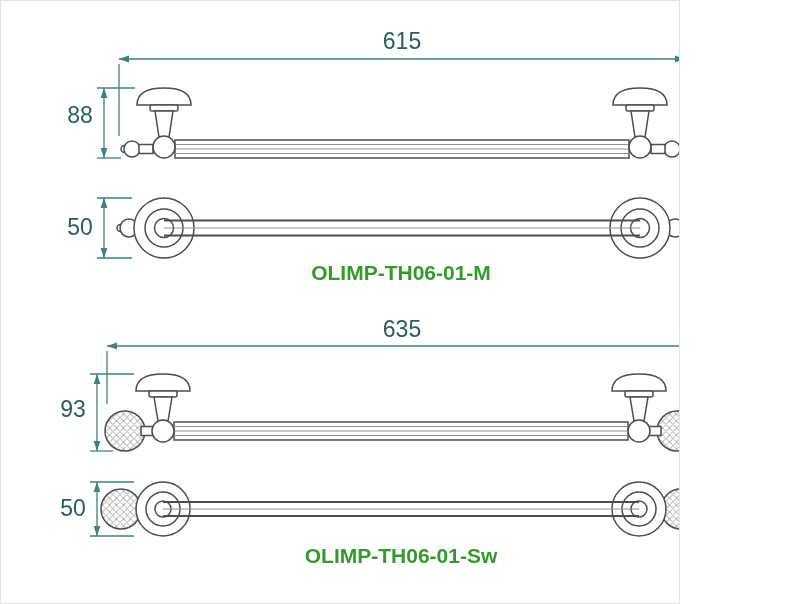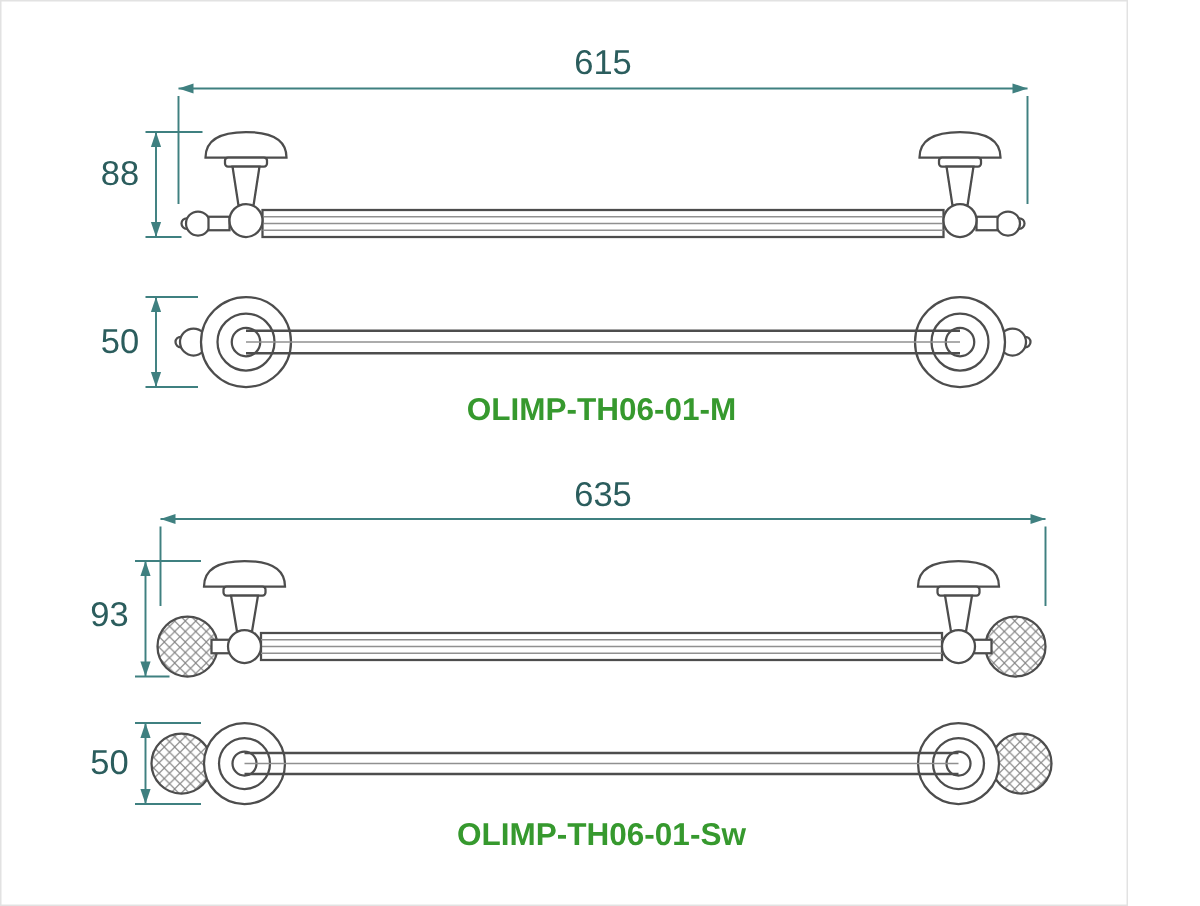--- a/index.html
+++ b/index.html
@@ -1,17 +1,17 @@
 <!DOCTYPE html>
 <html><head>
 <meta charset="utf-8">
 <style>
   html,body{margin:0;padding:0;background:#ffffff;}
   .stage{
-    position:relative;width:752px;height:604px;box-sizing:border-box;
+    position:relative;width:680px;height:604px;box-sizing:border-box;
     background:#ffffff;border:1px solid #e2e2e2;overflow:hidden;
     font-family:"Liberation Sans",sans-serif;
   }
   svg{display:block;}
   .dim-line{stroke:#3f8080;stroke-width:1.3;fill:none;}
   .arr{fill:#3f8080;stroke:none;}
   .dim-text{fill:#2b5d5d;font-size:23px;font-family:"Liberation Sans",sans-serif;}
   .lbl{fill:#36992e;font-size:21px;font-weight:bold;font-family:"Liberation Sans",sans-serif;}
   .d{stroke:#4d4d4d;stroke-width:1.5;fill:none;}
   .df{stroke:#4d4d4d;stroke-width:1.5;fill:#ffffff;}

